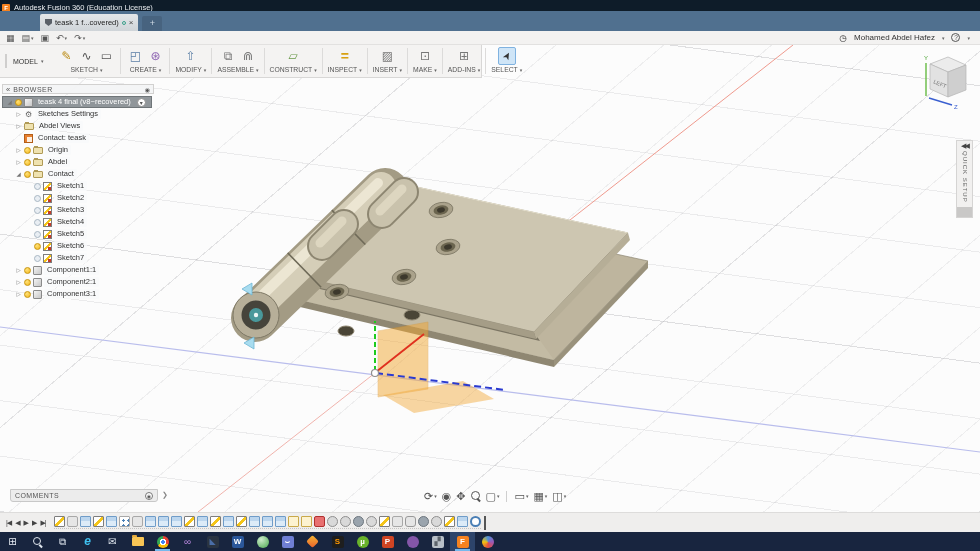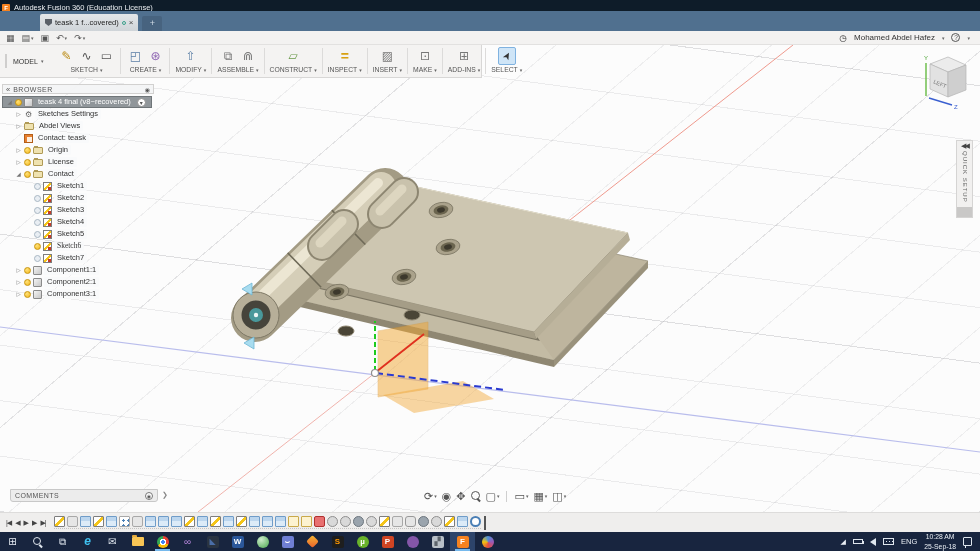--- a/index.html
+++ b/index.html
@@ -449,21 +449,21 @@
       <div class="brow" style="padding-left: 13px;">
         <span class="bx">▷</span>
         <span class="bulb on"></span>
         <span class="bi bi-folder"></span>
         <span class="blabel">Origin</span>
       </div>
       <div class="brow" style="padding-left: 13px;">
         <span class="bx">▷</span>
         <span class="bulb on"></span>
         <span class="bi bi-folder"></span>
-        <span class="blabel">License</span>
+        <span class="blabel">Abdel</span>
       </div>
       <div class="brow" style="padding-left: 13px;">
         <span class="bx">◢</span>
         <span class="bulb on"></span>
         <span class="bi bi-folder"></span>
         <span class="blabel">Contact</span>
       </div>
       <div class="brow" style="padding-left: 23px;">
         <span class="bx"></span>
         <span class="bulb off"></span>
@@ -487,21 +487,21 @@
         <span class="bulb off"></span>
         <span class="bi bi-sketch"></span>
         <span class="blabel">Sketch4</span>
       </div>
       <div class="brow" style="padding-left: 23px;">
         <span class="bx"></span>
         <span class="bulb off"></span>
         <span class="bi bi-sketch"></span>
         <span class="blabel">Sketch5</span>
       </div>
-      <div class="brow" style="padding-left: 23px; font-family: Liberation Serif, serif;">
+      <div class="brow" style="padding-left: 23px;">
         <span class="bx"></span>
         <span class="bulb on"></span>
         <span class="bi bi-sketch"></span>
         <span class="blabel">Sketch6</span>
       </div>
       <div class="brow" style="padding-left: 23px;">
         <span class="bx"></span>
         <span class="bulb off"></span>
         <span class="bi bi-sketch"></span>
         <span class="blabel">Sketch7</span>
@@ -688,25 +688,13 @@
         <span class="tbx" style="width: 12px; height: 12px; background: rgb(185, 192, 199); border-radius: 2px; color: rgb(93, 100, 107); font-size: 8px;">▞</span>
       </div>
       <div class="tbi active">
         <span class="tbx" style="width: 12px; height: 12px; background: rgb(246, 130, 31); border-radius: 2px; color: rgb(255, 255, 255); font-size: 8px;">F</span>
         <div class="under"></div>
       </div>
       <div class="tbi">
         <span class="tbx" style="width: 12px; height: 12px; background: conic-gradient(rgb(74, 144, 217), rgb(155, 89, 182), rgb(231, 76, 60), rgb(241, 196, 15), rgb(74, 144, 217)); border-radius: 50%;"></span>
       </div>
     </div>
-  <div class="tray">
-    <span class="trg">◢</span>
-    <span class="tr-batt"></span>
-    <span class="tr-vol"></span>
-    <span class="tr-kbd"></span>
-    <span class="trg" style="font-size:7.5px;">ENG</span>
-    <span class="tr-clock">
-      <span>10:28 AM</span><br>
-      <span>25-Sep-18</span>
-    </span>
-    <span class="tr-ac"></span>
-  </div>
 </div>
 
 </body></html>

